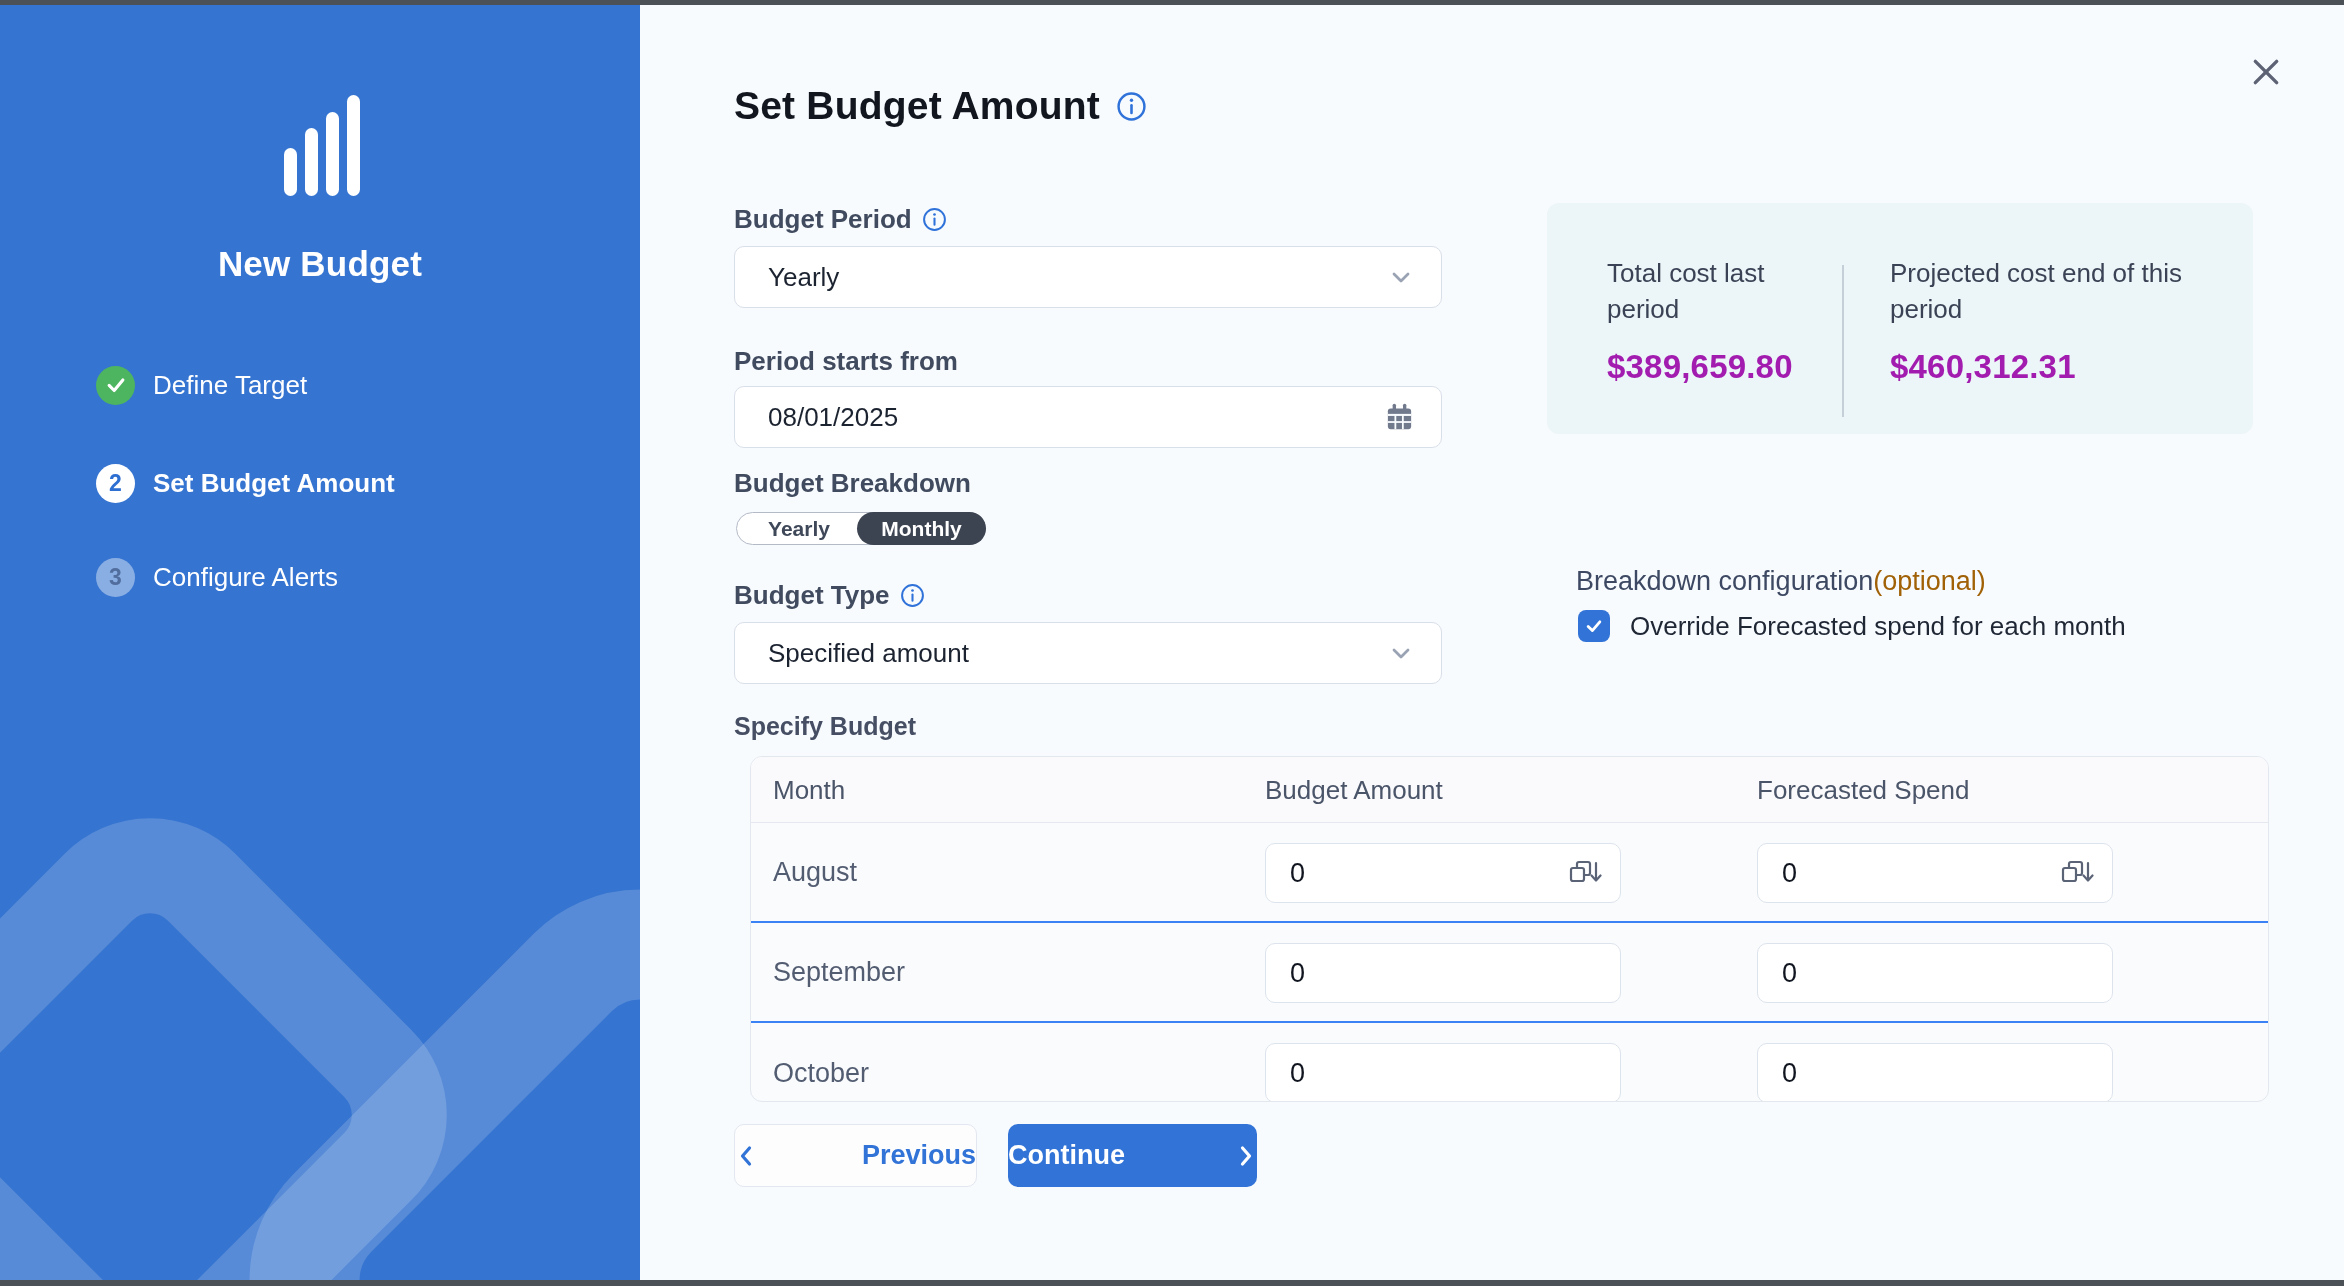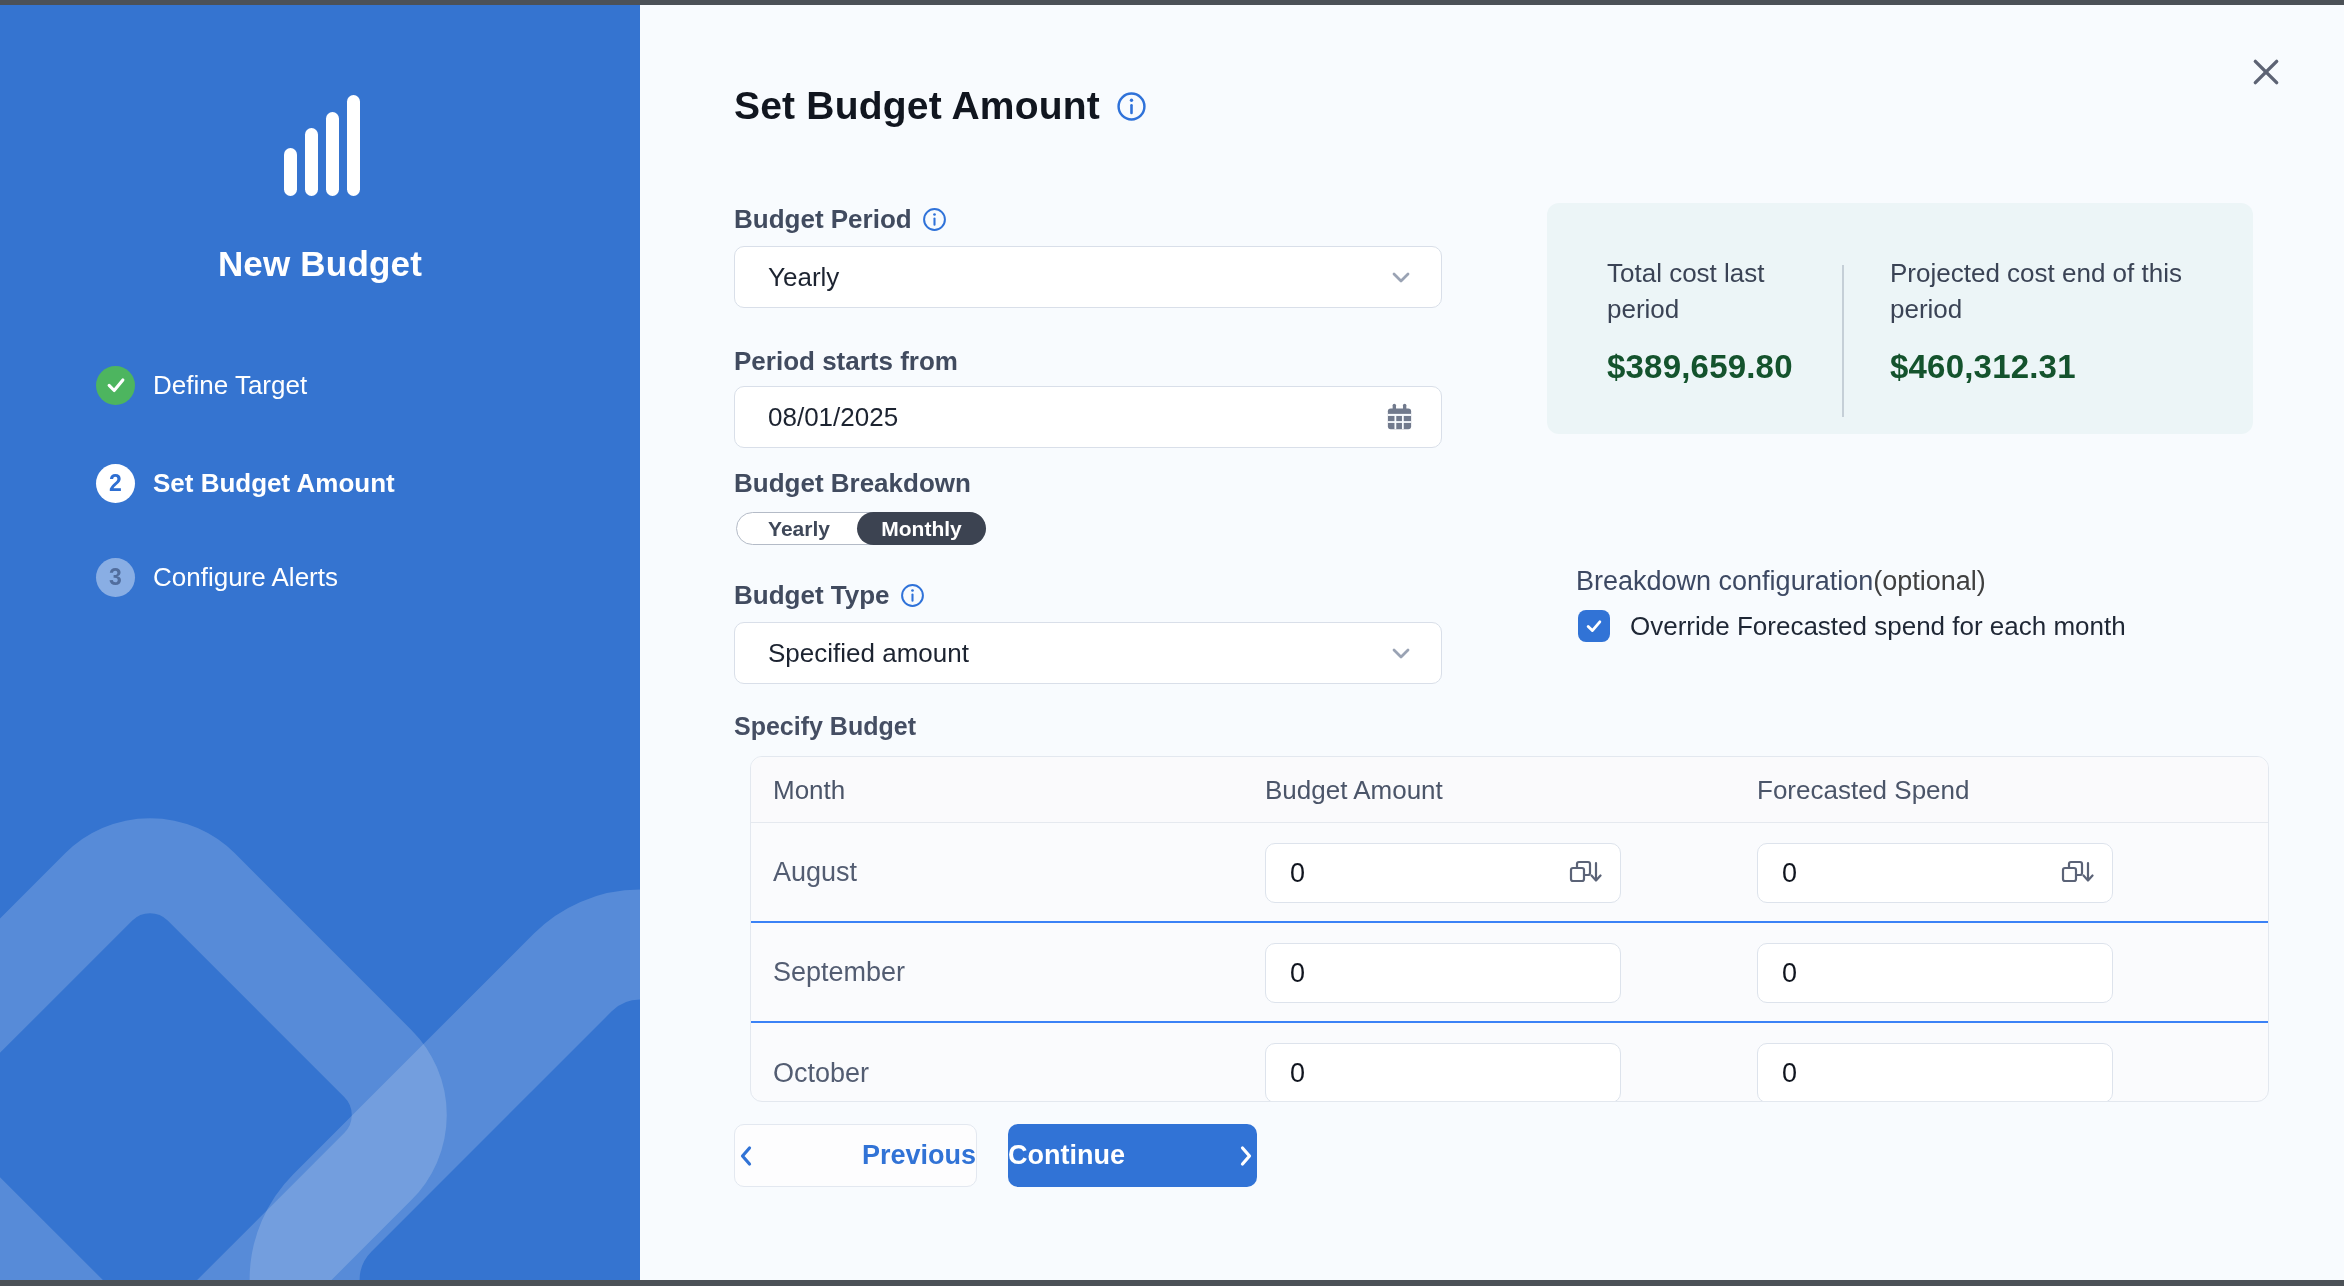--- a/index.html
+++ b/index.html
@@ -50,25 +50,25 @@
   .toggle-opt { flex:1 1 50%; display:flex; align-items:center; justify-content:center; font-size:21px; font-weight:700; color:#3f4859; }
   .toggle-opt.selected { position:absolute; right:-1px; top:-1px; bottom:-1px; width:129px; flex:none; background:#3c4351; border-radius:17px; color:#ffffff; }
 
   
   .summary { position:absolute; left:907px; top:203px; width:706px; height:231px; background:#ecf5f7; border-radius:12px; }
   .summary .divider { position:absolute; left:295px; top:62px; width:2px; height:152px; background:#c5cfd7; }
   .sum-col { position:absolute; top:52px; }
   .sum-col.c1 { left:60px; width:225px; }
   .sum-col.c2 { left:343px; width:330px; }
   .sum-label { font-size:26px; color:#3a4355; line-height:36px; }
-  .sum-value { margin-top:21px; font-size:33px; font-weight:700; color:#14532d; letter-spacing:0.2px; }
+  .sum-value { margin-top:21px; font-size:33px; font-weight:700; color:#a21caf; letter-spacing:0.2px; }
 
   
   .adv-title { position:absolute; left:936px; top:566px; font-size:27px; color:#3d4963; }
-  .adv-title .opt { color:#404040;text-align:right; }
+  .adv-title .opt { color:#a16207;text-align:right; }
   .adv-row { position:absolute; left:938px; top:610px; display:flex; align-items:center; gap:20px; cursor:pointer; }
   .checkbox { width:32px; height:32px; border-radius:8px; background:#3173d6; display:flex; align-items:center; justify-content:center; flex:0 0 auto; }
   .adv-row .cb-label { font-size:26px; color:#1f2735; }
 
   
   .specify-label { position:absolute; left:94px; top:712px; font-size:25px; font-weight:700; color:#454e63; }
   .budget-table { position:absolute; left:110px; top:756px; width:1519px; height:346px; background:#fafbfd; border:1.5px solid #e3e8ef; border-radius:12px; overflow:hidden; }
   .t-head { position:relative; height:66px; background:#fafafc; border-bottom:1.5px solid #e5e9ef; }
   .t-head span { position:absolute; top:50%; transform:translateY(-50%); font-size:26px; color:#4b5569; }
   .th-month { left:22px; } .th-budget { left:514px; } .th-forecast { left:1006px; }

